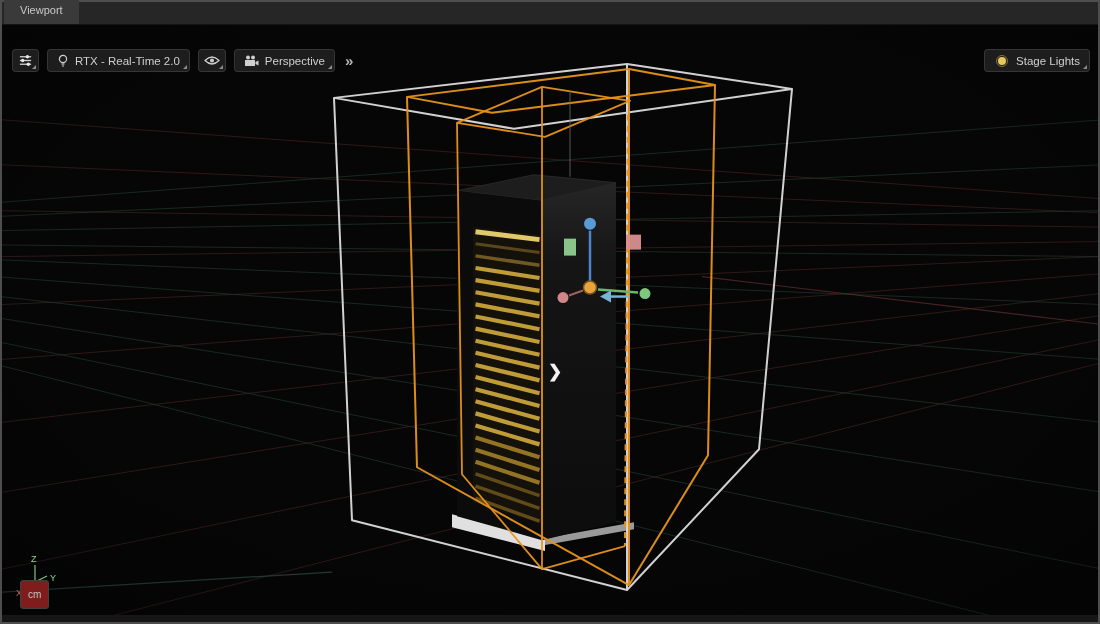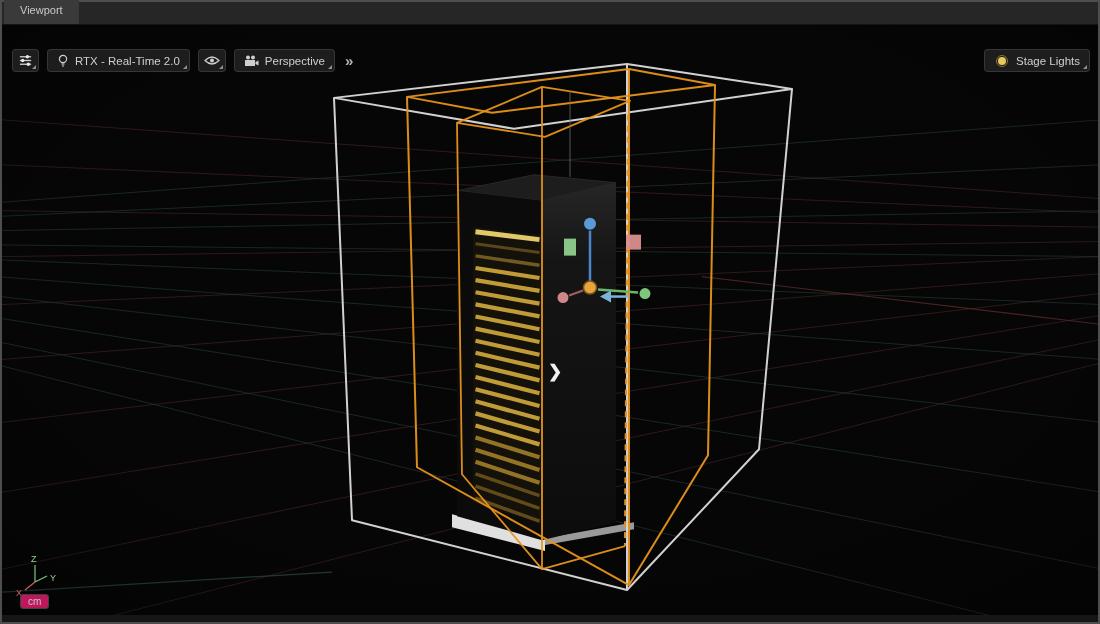--- a/index.html
+++ b/index.html
@@ -20,22 +20,22 @@
             border:1px solid rgba(75,75,75,0.55); border-radius:4px; display:flex;
             align-items:center; gap:6px; padding:0 9px; color:#cfcfcf; font-size:11.5px;
             pointer-events:auto; cursor:pointer; white-space:nowrap;margin-top:16px; }
   .vp-btn::after { content:""; position:absolute; right:2px; bottom:2px; width:0; height:0;
                    border-left:4px solid transparent; border-bottom:4px solid #8e8e8e; }
   .icon-btn { padding:0 5px; }
   .chev { background:none; border:none; color:#b4b4b4; font-size:15px; padding:0 2px;
           font-weight:bold; letter-spacing:-2px; }
   .chev::after { display:none; }
   .spacer { flex:1; }
-  .unit-badge { position:absolute; left:18px; bottom:6px; background:#be185d;
-                border:1px solid #404040; border-radius:3px; padding:1px 7px;
+  .unit-badge { position:absolute; left:18px; bottom:6px; background:#7f1d1d;
+                border:1px solid #404040; border-radius:3px; padding:8px 7px;
                 font-size:10px; color:#c6c6c6; pointer-events:auto; cursor:pointer; }
   .bottom-strip { height:7px; background:#161616; }
 </style>
 </head>
 <body>
 
 <div class="window">
 
   <div class="tab-bar">
     <div class="tab">

